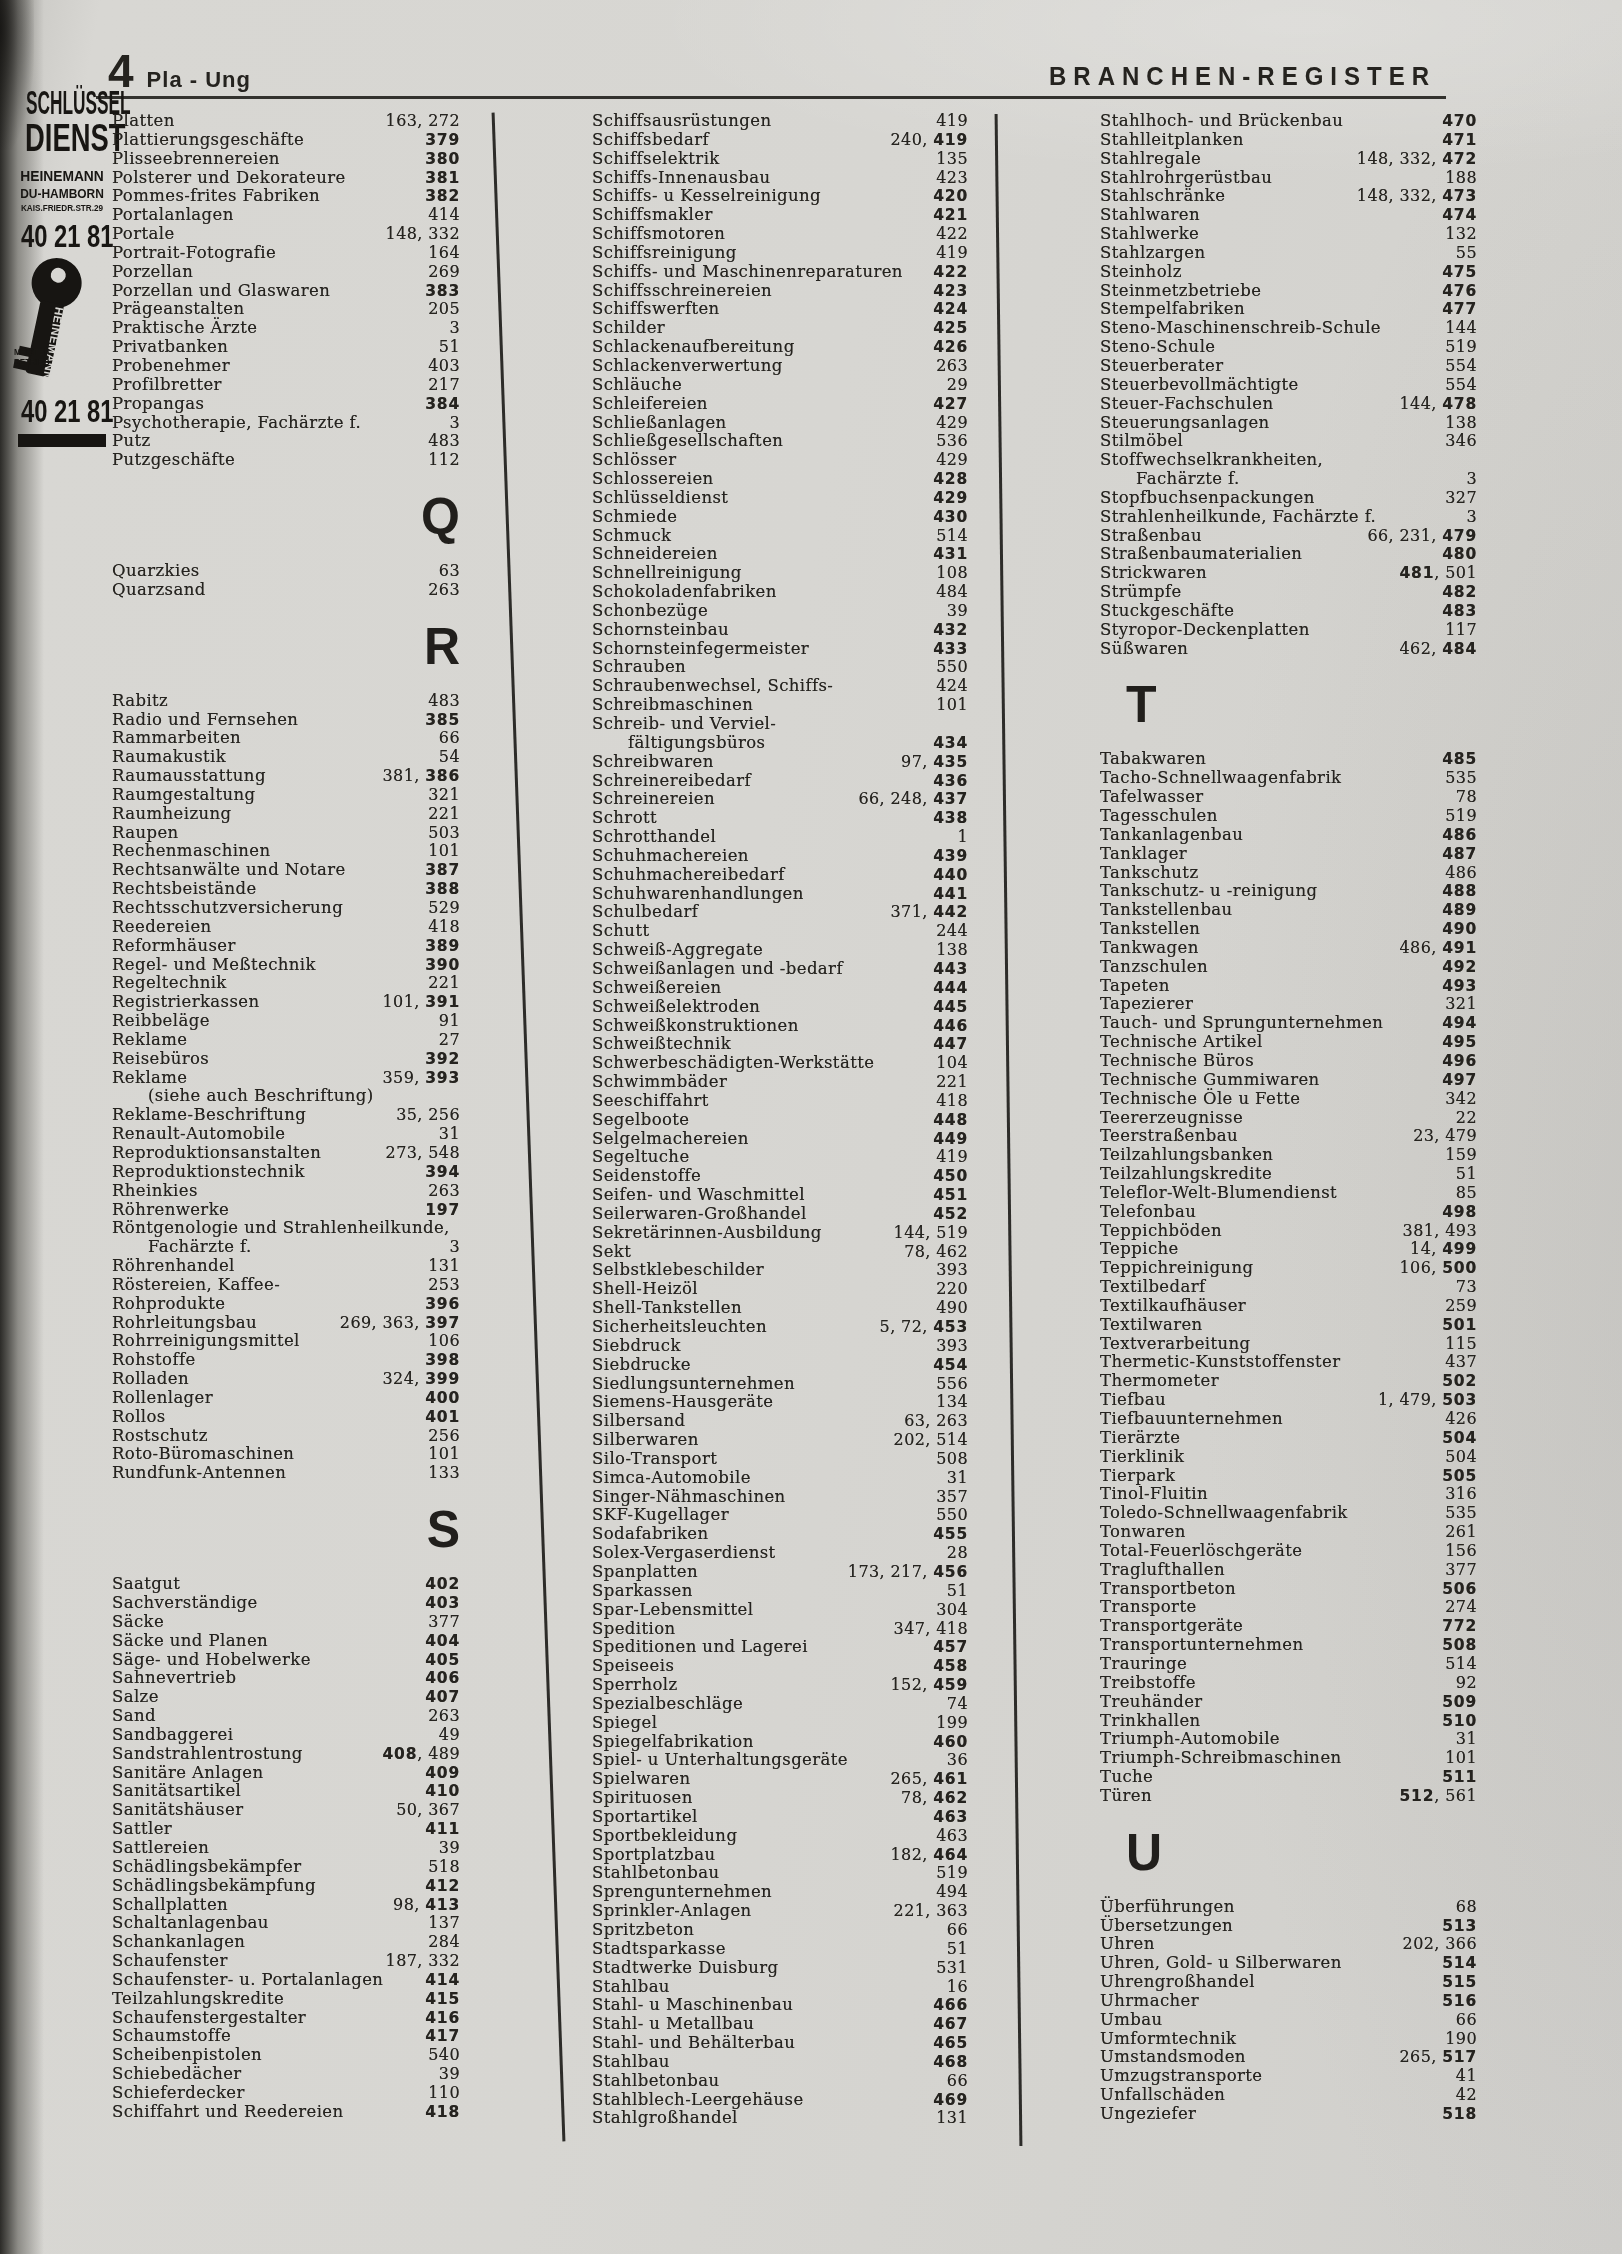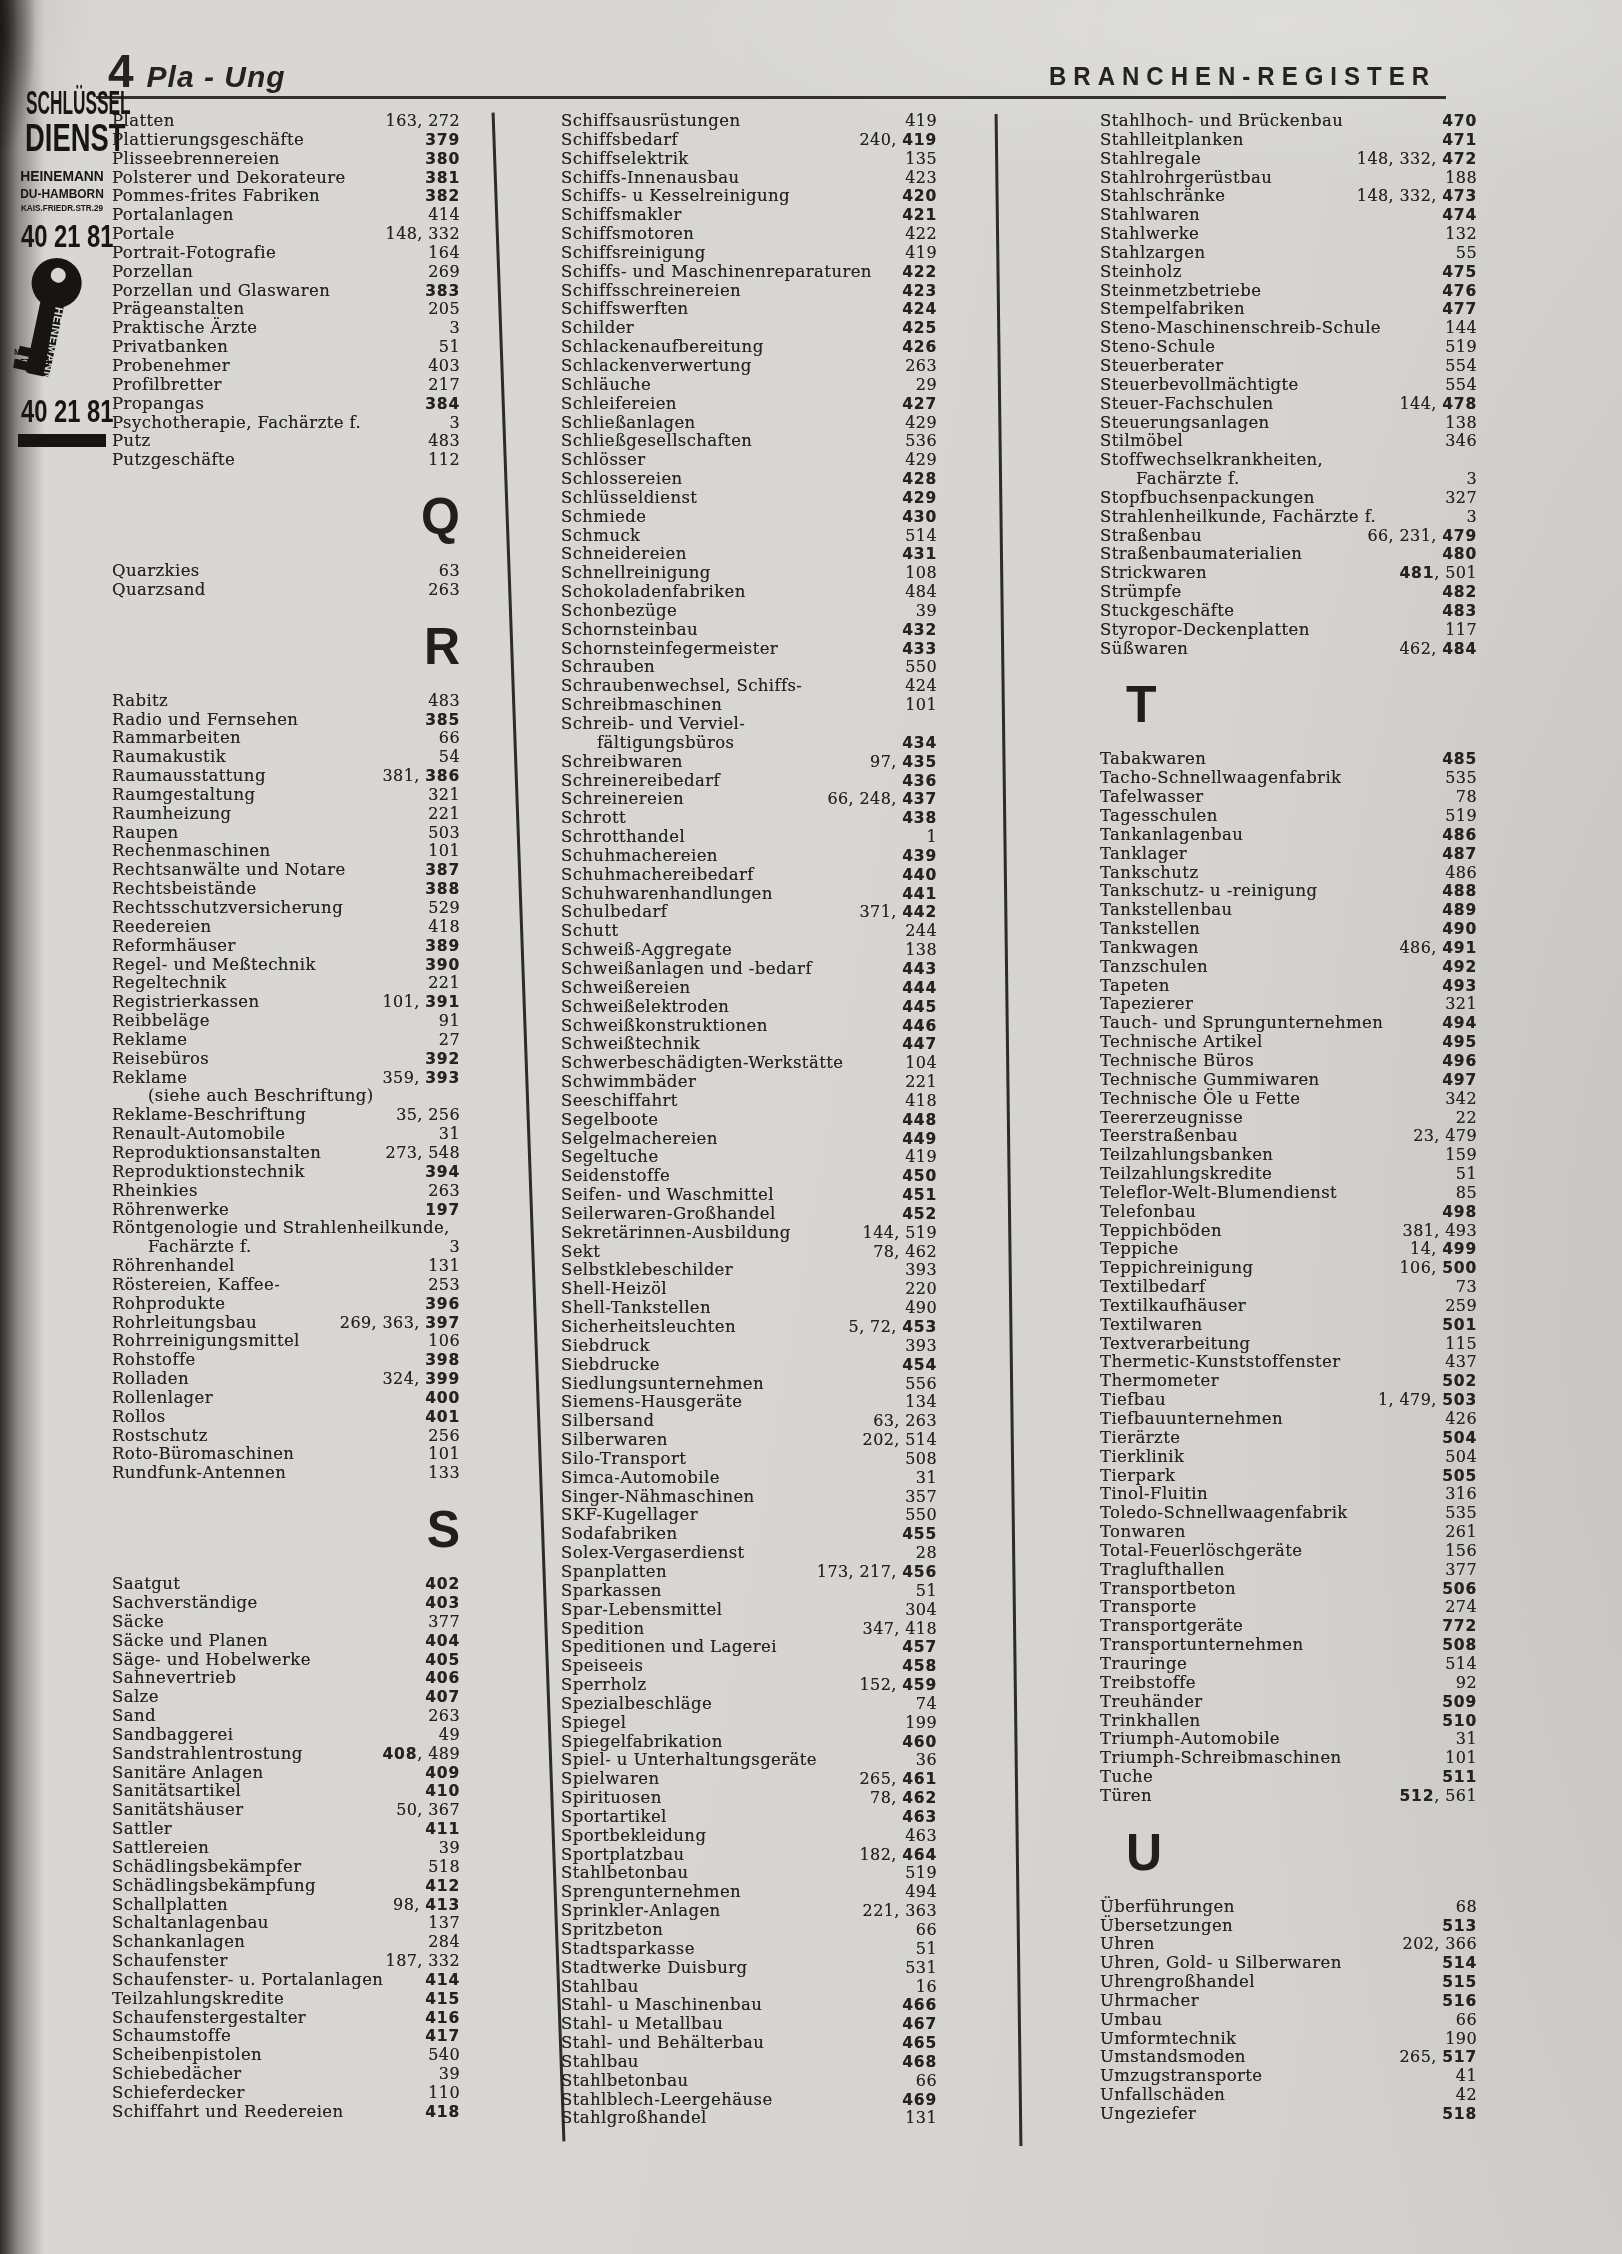--- a/index.html
+++ b/index.html
@@ -17,21 +17,21 @@
   }
   .gutter-blotch {
     position:absolute; left:0; top:0; width:34px; height:150px;
     background: radial-gradient(ellipse at 0% 20%, rgba(20,19,17,0.8), rgba(20,19,17,0) 75%);
   }
 
   
   .hdr-left { position:absolute; left:108px; top:44px; display:flex; align-items:baseline; gap:12px;
               font-family:"Liberation Sans", sans-serif; font-weight:bold; }
   .hdr-num   { font-size:46px; letter-spacing:1px; }
-  .hdr-range { font-size:30px; letter-spacing:1px;font-style:italic; }
+  .hdr-range { font-size:22px; letter-spacing:1px; }
   .hdr-rule  { position:absolute; left:96px; top:96px; width:1350px; height:3px; background:#33322e; }
   .hdr-reg   { position:absolute; top:62px; right:186px; font-family:"Liberation Sans", sans-serif;
                font-weight:bold; font-size:24px; letter-spacing:7px; transform:scaleY(1.08); white-space:nowrap; }
 
   
   .ad { position:absolute; left:12px; top:90px; width:100px; text-align:center;
         font-family:"Liberation Sans", sans-serif; font-weight:bold; color:#181613; }
   .ad > div { line-height:1.05; }
   .ad-l1    { font-size:24px; transform:scale(0.72,1.35); transform-origin:center; letter-spacing:0; }
   .ad-l2    { font-size:37px; transform:scale(0.74,1.05); transform-origin:center; margin-top:4px; }
@@ -46,21 +46,21 @@
   .ad-bar   { width:88px; height:13px; background:#171512; margin:8px auto 0; }
 
   
   .divider { position:absolute; width:3px; background:#2d2c29; }
   .divider-1 { left:527px; top:112px; height:2030px; transform:rotate(-2deg); }
   .divider-2 { left:1007px; top:114px; height:2032px; transform:rotate(-0.7deg); }
 
   
   .col  { position:absolute; top:112px; }
   .col-1 { left:112px; width:348px;text-align:right; }
-  .col-2 { left:561px; width:376px; }
+  .col-2 { left:592px; width:376px; }
   .col-3 { left:1100px; width:377px; }
   .row  { display:flex; justify-content:space-between; align-items:baseline;
           height:18.85px; line-height:18.85px; font-size:16.5px; letter-spacing:0.4px;
           white-space:nowrap; text-shadow:0 0 0.4px rgba(32,30,26,0.55); }
   .nm.ind { padding-left:36px; }
   .rf   { white-space:pre; font-size:16px; }
   .rf b { font-family:"DejaVu Sans", sans-serif; font-weight:700; font-size:15.5px; letter-spacing:0.8px; }
   .sec  { height:56px; line-height:56px; margin:20px 0 16px; padding-left:26px;
           font-family:"Liberation Sans", sans-serif; font-weight:bold; font-size:50px; color:#211f1c;
           transform:scaleY(1.05); transform-origin:left bottom; }

